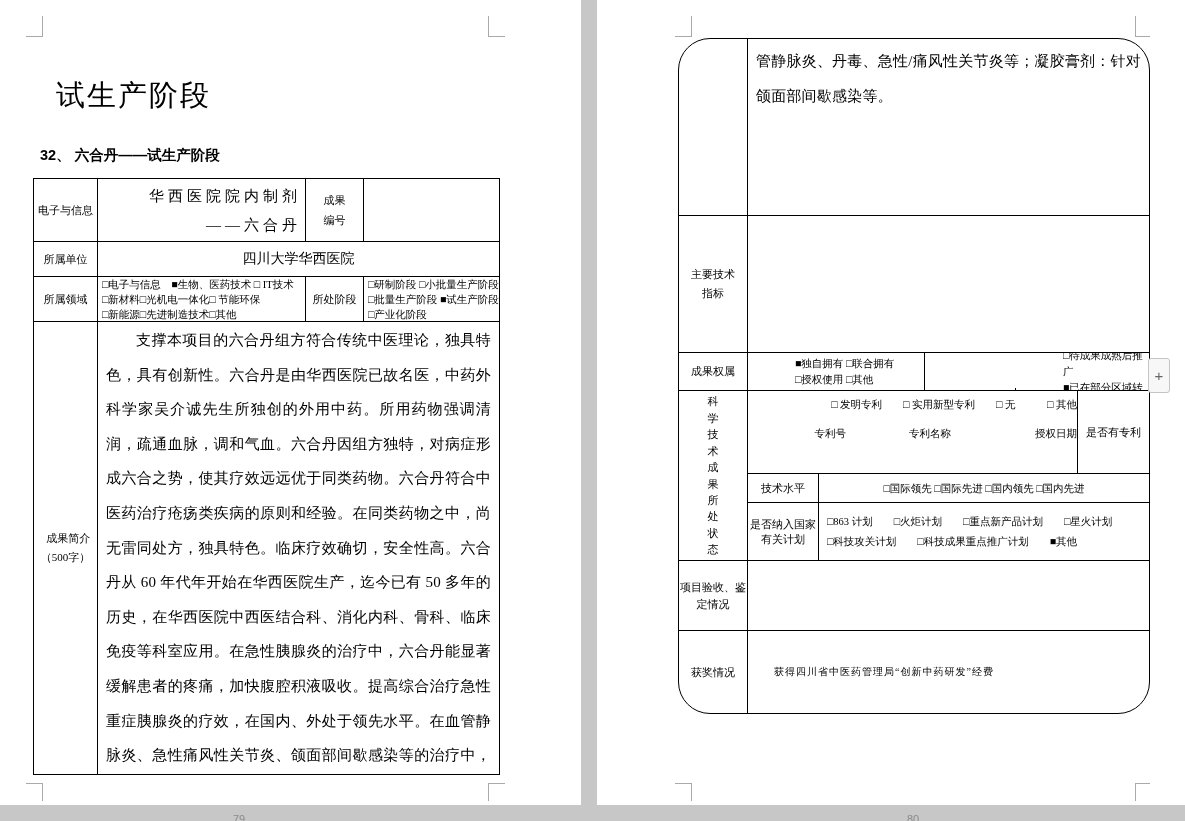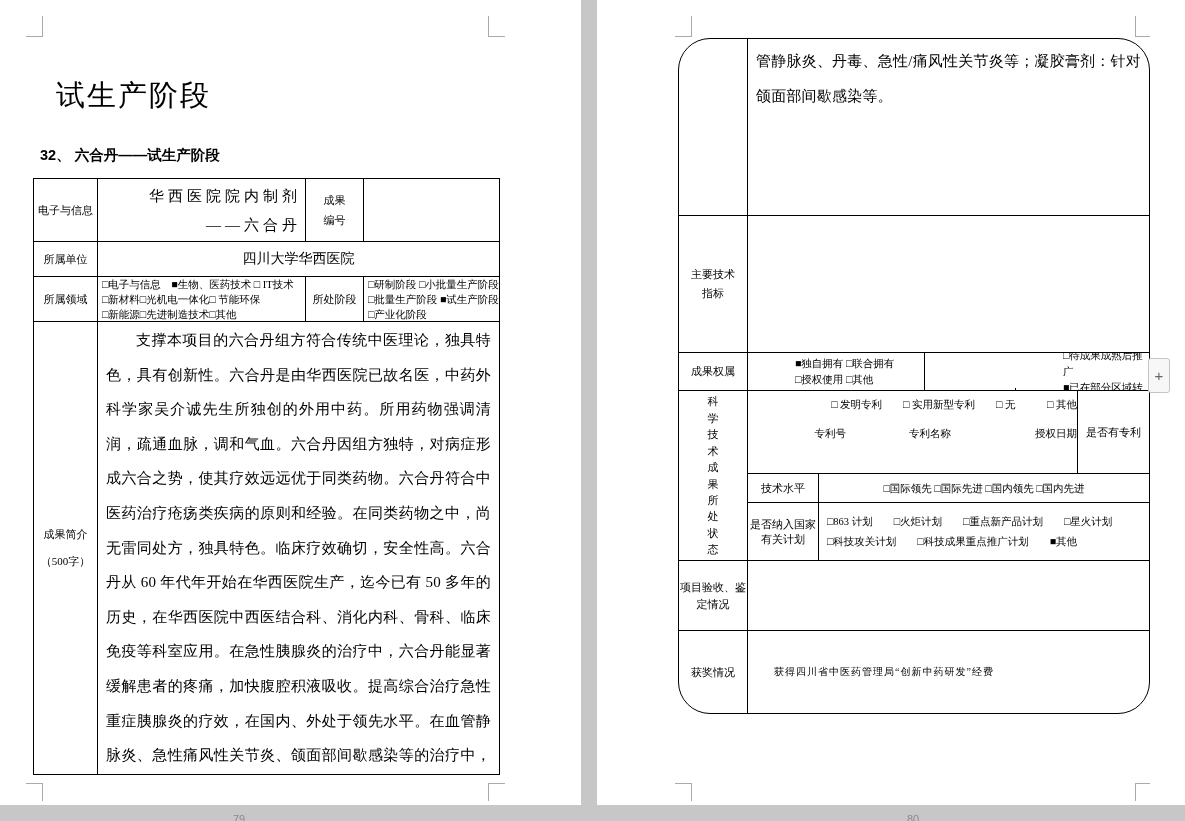--- a/index.html
+++ b/index.html
@@ -74,21 +74,21 @@
         <div class="tcell chk ml left-al" style="width:208px;padding-left:4px;">□电子与信息　■生物、医药技术 □ IT技术
 □新材料□光机电一体化□ 节能环保
 □新能源□先进制造技术□其他</div>
         <div class="tcell lbl" style="width:58px;">所处阶段</div>
         <div class="tcell chk ml left-al" style="flex:1;padding-left:4px;">□研制阶段 □小批量生产阶段
 □批量生产阶段 ■试生产阶段
 □产业化阶段</div>
       </div>
 
       <div class="trow" style="height:452px;">
-        <div class="tcell lbl ml" style="width:64px;line-height:27px;">成果简介
+        <div class="tcell lbl ml" style="width:64px;line-height:19px;text-align:right;">成果简介
 （500字）</div>
         <div class="tcell top-al left-al intro" style="flex:1;padding:1px 8px;display:block;">
           <p>支撑本项目的六合丹组方符合传统中医理论，独具特色，具有创新性。六合丹是由华西医院已故名医，中药外科学家吴介诚先生所独创的外用中药。所用药物强调清润，疏通血脉，调和气血。六合丹因组方独特，对病症形成六合之势，使其疗效远远优于同类药物。六合丹符合中医药治疗疮疡类疾病的原则和经验。在同类药物之中，尚无雷同处方，独具特色。临床疗效确切，安全性高。六合丹从 60 年代年开始在华西医院生产，迄今已有 50 多年的历史，在华西医院中西医结合科、消化内科、骨科、临床免疫等科室应用。在急性胰腺炎的治疗中，六合丹能显著缓解患者的疼痛，加快腹腔积液吸收。提高综合治疗急性重症胰腺炎的疗效，在国内、外处于领先水平。在血管静脉炎、急性痛风性关节炎、颌面部间歇感染等的治疗中，对关节、静脉血管、颌面部等的红、肿、热、痛症状有良好治疗作用。因疗效确切，深受医患欢迎。</p>
 
         </div>
       </div>
     </div>
 
     <div class="pagenum" style="left:0;top:781px;width:478px;text-align:center;">79</div>
   </div>

